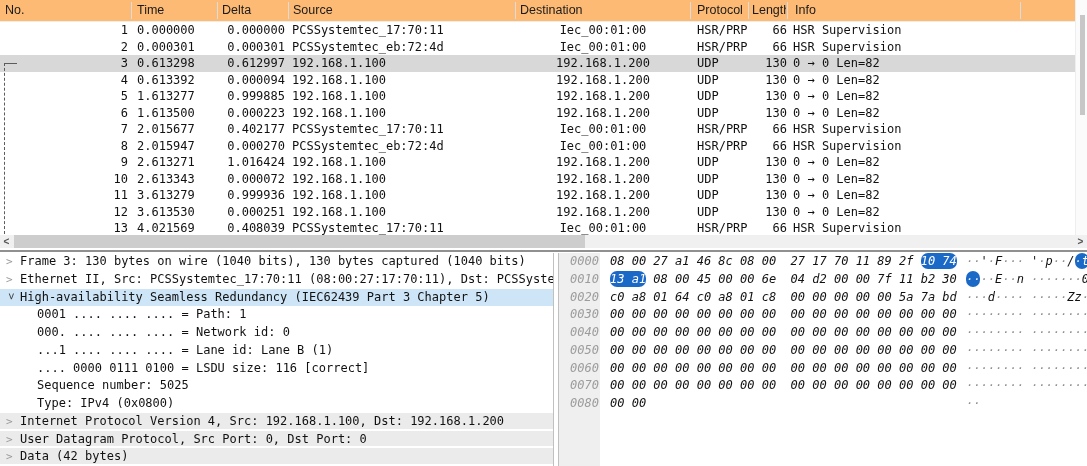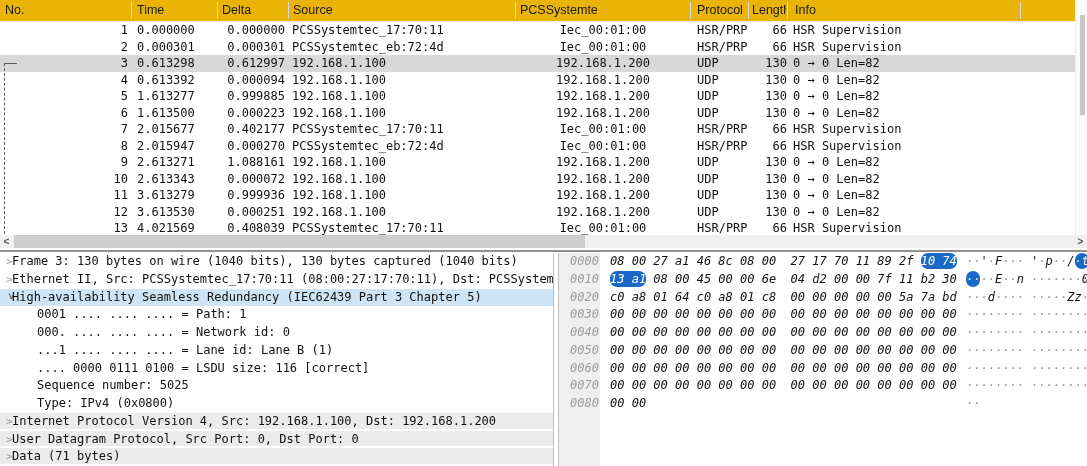--- a/index.html
+++ b/index.html
@@ -6,21 +6,21 @@
     --sel-blue:#1b69c7; --row-sel:#d8d8d8; --detail-sel:#cde5f6;
     --shade:#ebebeb; --off-gray:#9c9c9c; --offcol:#efefef;
   }
   *{box-sizing:border-box;}
   html,body{margin:0;padding:0;}
   body{width:1087px;height:466px;position:relative;overflow:hidden;background:#fff;
        font-family:"DejaVu Sans Mono","Liberation Mono",monospace;font-size:12px;color:#111;}
 
   
   #packet-list{position:absolute;left:0;top:0;width:1087px;height:235px;overflow:hidden;background:#fff;}
-  #plist-header{position:absolute;left:0;top:0;right:0;height:22px;background:#eab308;
+  #plist-header{position:absolute;left:0;top:0;right:0;height:22px;background:#fdba74;
       font-family:"Liberation Sans",sans-serif;font-size:12.5px;color:#1a1a1a;border-bottom:1px solid #ececec;}
   #plist-header .hl{position:absolute;top:3px;white-space:nowrap;}
   .hsep{position:absolute;top:2px;bottom:2px;width:1px;background:#dcdcdc;}
   #prows{position:absolute;left:0;top:22px;right:0;height:213px;overflow:hidden;}
   .prow{position:relative;height:16.5px;line-height:16.5px;white-space:pre;}
   .prow.psel{background:var(--row-sel);}
   .prow span{position:absolute;top:0;height:16.5px;overflow:hidden;}
   .c-no{left:0;width:128px;text-align:right;}
   .c-time{left:137px;width:84px;}
   .c-delta{left:222px;width:63px;text-align:right;}
@@ -48,21 +48,21 @@
   #splitter{position:absolute;left:0;top:250px;width:1087px;height:2px;background:#909090;}
 
   
   #detail-pane{position:absolute;left:0;top:253px;width:554px;height:213px;overflow:hidden;background:#fff;border-right:1px solid #c0c0c0;}
   .drow{position:relative;height:17.75px;line-height:17.75px;white-space:pre;overflow:hidden;}
   .drow.dsel{background:var(--detail-sel);}
   .drow.dshade{background:var(--shade);border-bottom:2px solid #fff;}
   .arr{position:absolute;left:6px;top:0;width:10px;color:#9a9a9a;font-size:11px;}
   .arr.exp{color:#444;transform:rotate(90deg);transform-origin:50% 50%;}
   .dt{display:inline-block;}
-  .dt.i0{padding-left:4px;margin-left:8px;}
+  .dt.i0{padding-left:20px;}
   .dt.i1{padding-left:37px;}
 
   
   #hex-pane{position:absolute;left:558px;top:253px;width:581px;height:213px;overflow:hidden;background:#fff;border-left:1px solid #c0c0c0;font-style:italic;}
   #offcolbg{position:absolute;left:0;top:0;bottom:0;width:41px;background:var(--offcol);}
   .hxrow{position:relative;height:17.75px;line-height:17.75px;white-space:pre;}
   .off{position:absolute;left:0;top:0;width:41px;padding-left:11px;color:var(--off-gray);}
   .hx{position:absolute;left:51px;top:0;}
   .asc{position:absolute;left:407px;top:0;}
   .sel{background:var(--sel-blue);color:#fff;padding:1px 0;border-radius:7px;}
@@ -71,21 +71,21 @@
 </style>
 </head>
 <body>
 
 <div id="packet-list">
   <div id="plist-header">
     <span class="hl" style="left:5px">No.</span>
     <span class="hl" style="left:137px">Time</span>
     <span class="hl" style="left:222px">Delta</span>
     <span class="hl" style="left:293px">Source</span>
-    <span class="hl" style="left:520px">PCSSystemte</span>
+    <span class="hl" style="left:520px">Destination</span>
     <span class="hl" style="left:697px">Protocol</span>
     <span class="hl" style="left:752px;width:34px;overflow:hidden;display:inline-block">Length</span>
     <span class="hl" style="left:795px">Info</span>
     <div class="hsep" style="left:131px"></div>
     <div class="hsep" style="left:217px"></div>
     <div class="hsep" style="left:288px"></div>
     <div class="hsep" style="left:515px"></div>
     <div class="hsep" style="left:690px"></div>
     <div class="hsep" style="left:748px"></div>
     <div class="hsep" style="left:787px"></div>
@@ -93,21 +93,21 @@
   </div>
   <div id="prows">
       <div class="prow"><span class="c-no">1</span><span class="c-time">0.000000</span><span class="c-delta">0.000000</span><span class="c-src">PCSSystemtec_17:70:11</span><span class="c-dst">Iec_00:01:00</span><span class="c-proto">HSR/PRP</span><span class="c-len">66</span><span class="c-info">HSR Supervision</span></div>
       <div class="prow"><span class="c-no">2</span><span class="c-time">0.000301</span><span class="c-delta">0.000301</span><span class="c-src">PCSSystemtec_eb:72:4d</span><span class="c-dst">Iec_00:01:00</span><span class="c-proto">HSR/PRP</span><span class="c-len">66</span><span class="c-info">HSR Supervision</span></div>
       <div class="prow psel"><span class="c-no">3</span><span class="c-time">0.613298</span><span class="c-delta">0.612997</span><span class="c-src">192.168.1.100</span><span class="c-dst">192.168.1.200</span><span class="c-proto">UDP</span><span class="c-len">130</span><span class="c-info">0 → 0 Len=82</span></div>
       <div class="prow"><span class="c-no">4</span><span class="c-time">0.613392</span><span class="c-delta">0.000094</span><span class="c-src">192.168.1.100</span><span class="c-dst">192.168.1.200</span><span class="c-proto">UDP</span><span class="c-len">130</span><span class="c-info">0 → 0 Len=82</span></div>
       <div class="prow"><span class="c-no">5</span><span class="c-time">1.613277</span><span class="c-delta">0.999885</span><span class="c-src">192.168.1.100</span><span class="c-dst">192.168.1.200</span><span class="c-proto">UDP</span><span class="c-len">130</span><span class="c-info">0 → 0 Len=82</span></div>
       <div class="prow"><span class="c-no">6</span><span class="c-time">1.613500</span><span class="c-delta">0.000223</span><span class="c-src">192.168.1.100</span><span class="c-dst">192.168.1.200</span><span class="c-proto">UDP</span><span class="c-len">130</span><span class="c-info">0 → 0 Len=82</span></div>
       <div class="prow"><span class="c-no">7</span><span class="c-time">2.015677</span><span class="c-delta">0.402177</span><span class="c-src">PCSSystemtec_17:70:11</span><span class="c-dst">Iec_00:01:00</span><span class="c-proto">HSR/PRP</span><span class="c-len">66</span><span class="c-info">HSR Supervision</span></div>
       <div class="prow"><span class="c-no">8</span><span class="c-time">2.015947</span><span class="c-delta">0.000270</span><span class="c-src">PCSSystemtec_eb:72:4d</span><span class="c-dst">Iec_00:01:00</span><span class="c-proto">HSR/PRP</span><span class="c-len">66</span><span class="c-info">HSR Supervision</span></div>
-      <div class="prow"><span class="c-no">9</span><span class="c-time">2.613271</span><span class="c-delta">1.088161</span><span class="c-src">192.168.1.100</span><span class="c-dst">192.168.1.200</span><span class="c-proto">UDP</span><span class="c-len">130</span><span class="c-info">0 → 0 Len=82</span></div>
+      <div class="prow"><span class="c-no">9</span><span class="c-time">2.613271</span><span class="c-delta">1.016424</span><span class="c-src">192.168.1.100</span><span class="c-dst">192.168.1.200</span><span class="c-proto">UDP</span><span class="c-len">130</span><span class="c-info">0 → 0 Len=82</span></div>
       <div class="prow"><span class="c-no">10</span><span class="c-time">2.613343</span><span class="c-delta">0.000072</span><span class="c-src">192.168.1.100</span><span class="c-dst">192.168.1.200</span><span class="c-proto">UDP</span><span class="c-len">130</span><span class="c-info">0 → 0 Len=82</span></div>
       <div class="prow"><span class="c-no">11</span><span class="c-time">3.613279</span><span class="c-delta">0.999936</span><span class="c-src">192.168.1.100</span><span class="c-dst">192.168.1.200</span><span class="c-proto">UDP</span><span class="c-len">130</span><span class="c-info">0 → 0 Len=82</span></div>
       <div class="prow"><span class="c-no">12</span><span class="c-time">3.613530</span><span class="c-delta">0.000251</span><span class="c-src">192.168.1.100</span><span class="c-dst">192.168.1.200</span><span class="c-proto">UDP</span><span class="c-len">130</span><span class="c-info">0 → 0 Len=82</span></div>
       <div class="prow"><span class="c-no">13</span><span class="c-time">4.021569</span><span class="c-delta">0.408039</span><span class="c-src">PCSSystemtec_17:70:11</span><span class="c-dst">Iec_00:01:00</span><span class="c-proto">HSR/PRP</span><span class="c-len">66</span><span class="c-info">HSR Supervision</span></div>
     </div>
   <div id="rel-corner"></div>
   <div id="rel-line"></div>
   <div id="vscroll-track">
     <div id="vscroll-thumb"></div>
   </div>
@@ -127,21 +127,21 @@
       <div class="drow"><span class="arr col">&gt;</span><span class="dt i0">Ethernet II, Src: PCSSystemtec_17:70:11 (08:00:27:17:70:11), Dst: PCSSystemte</span></div>
       <div class="drow dsel"><span class="arr exp">&gt;</span><span class="dt i0">High-availability Seamless Redundancy (IEC62439 Part 3 Chapter 5)</span></div>
       <div class="drow"><span class="dt i1">0001 .... .... .... = Path: 1</span></div>
       <div class="drow"><span class="dt i1">000. .... .... .... = Network id: 0</span></div>
       <div class="drow"><span class="dt i1">...1 .... .... .... = Lane id: Lane B (1)</span></div>
       <div class="drow"><span class="dt i1">.... 0000 0111 0100 = LSDU size: 116 [correct]</span></div>
       <div class="drow"><span class="dt i1">Sequence number: 5025</span></div>
       <div class="drow"><span class="dt i1">Type: IPv4 (0x0800)</span></div>
       <div class="drow dshade"><span class="arr col">&gt;</span><span class="dt i0">Internet Protocol Version 4, Src: 192.168.1.100, Dst: 192.168.1.200</span></div>
       <div class="drow dshade"><span class="arr col">&gt;</span><span class="dt i0">User Datagram Protocol, Src Port: 0, Dst Port: 0</span></div>
-      <div class="drow dshade"><span class="arr col">&gt;</span><span class="dt i0">Data (71 bytes)</span></div>
+      <div class="drow dshade"><span class="arr col">&gt;</span><span class="dt i0">Data (42 bytes)</span></div>
     </div>
 </div>
 
 <div id="hex-pane">
   <div id="offcolbg"></div>
   <div id="hxrows">
       <div class="hxrow"><span class="off">0000</span><span class="hx">08 00 27 a1 46 8c 08 00  27 17 70 11 89 2f <span class="sel">10 74</span></span><span class="asc"><span class="dim">·</span><span class="dim">·</span>'<span class="dim">·</span>F<span class="dim">·</span><span class="dim">·</span><span class="dim">·</span> '<span class="dim">·</span>p<span class="dim">·</span><span class="dim">·</span>/<span class="sel"><span class="dim">·</span>t</span></span></div>
       <div class="hxrow"><span class="off">0010</span><span class="hx"><span class="sel">13 a1</span> 08 00 45 00 00 6e  04 d2 00 00 7f 11 b2 30</span><span class="asc"><span class="sel"><span class="dim">·</span><span class="dim">·</span></span><span class="dim">·</span><span class="dim">·</span>E<span class="dim">·</span><span class="dim">·</span>n <span class="dim">·</span><span class="dim">·</span><span class="dim">·</span><span class="dim">·</span><span class="dim">·</span><span class="dim">·</span><span class="dim">·</span>0</span></div>
       <div class="hxrow"><span class="off">0020</span><span class="hx">c0 a8 01 64 c0 a8 01 c8  00 00 00 00 00 5a 7a bd</span><span class="asc"><span class="dim">·</span><span class="dim">·</span><span class="dim">·</span>d<span class="dim">·</span><span class="dim">·</span><span class="dim">·</span><span class="dim">·</span> <span class="dim">·</span><span class="dim">·</span><span class="dim">·</span><span class="dim">·</span><span class="dim">·</span>Zz<span class="dim">·</span></span></div>
       <div class="hxrow"><span class="off">0030</span><span class="hx">00 00 00 00 00 00 00 00  00 00 00 00 00 00 00 00</span><span class="asc"><span class="dim">·</span><span class="dim">·</span><span class="dim">·</span><span class="dim">·</span><span class="dim">·</span><span class="dim">·</span><span class="dim">·</span><span class="dim">·</span> <span class="dim">·</span><span class="dim">·</span><span class="dim">·</span><span class="dim">·</span><span class="dim">·</span><span class="dim">·</span><span class="dim">·</span><span class="dim">·</span></span></div>

